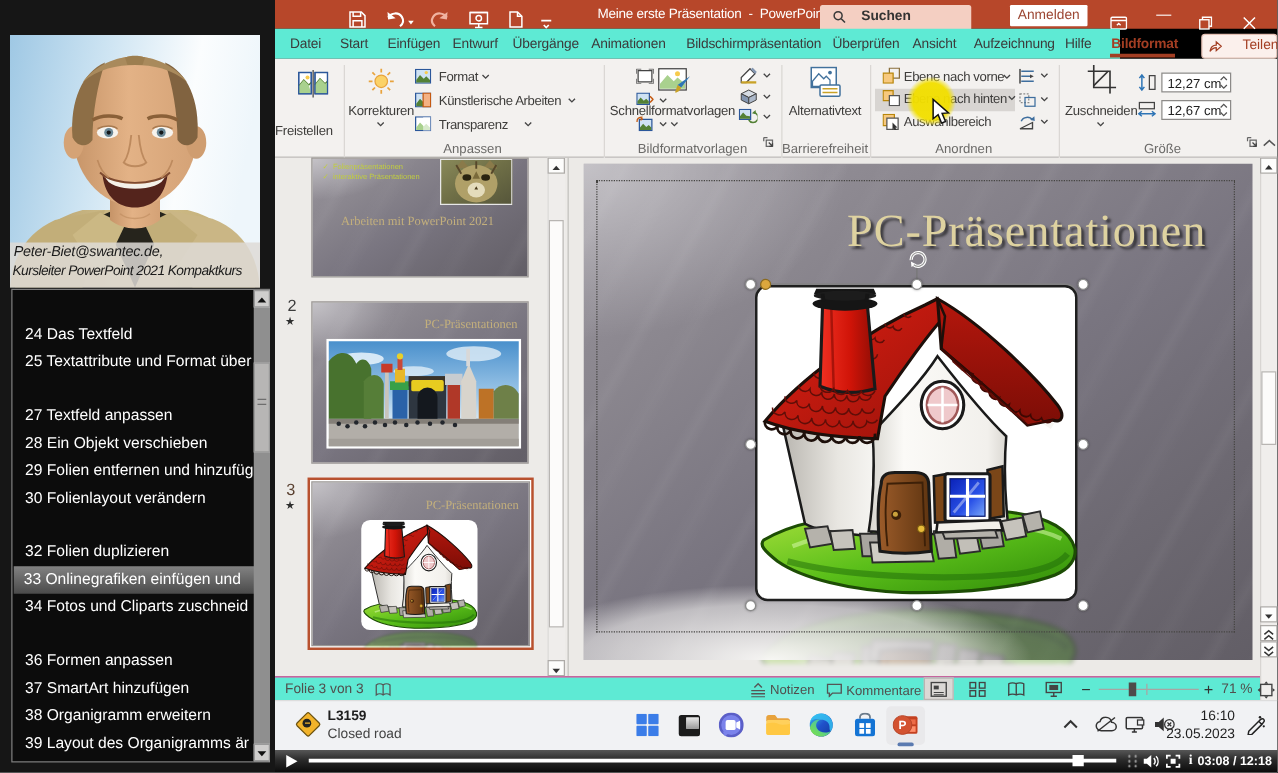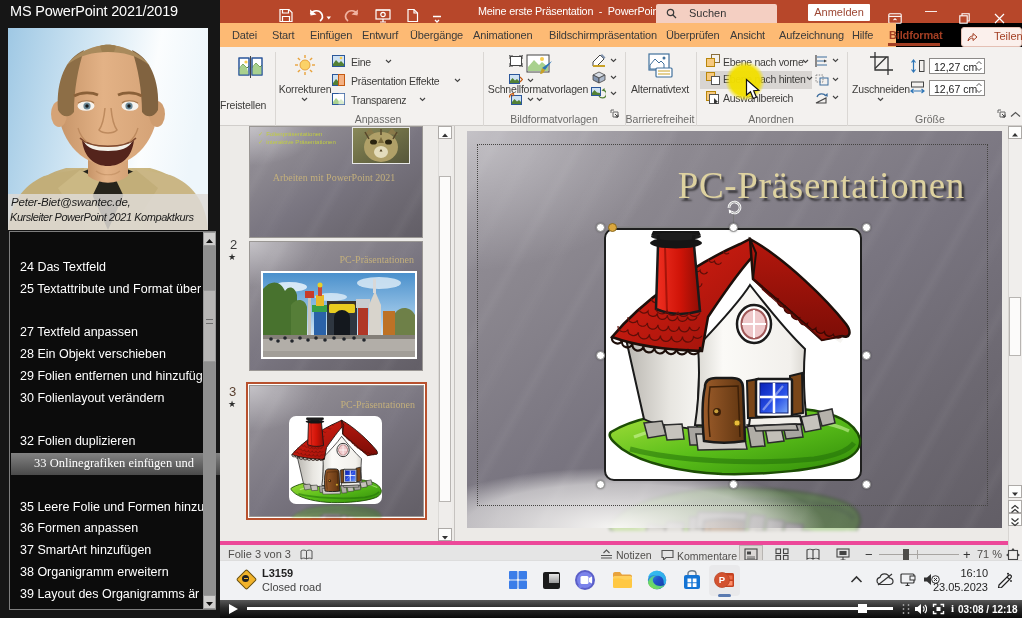--- a/index.html
+++ b/index.html
@@ -7,32 +7,32 @@
   .abs{position:absolute;}
   
   .sidebar{left:0;top:0;width:220px;height:618px;background:#161616;}
   .sb-title{left:10px;top:2.5px;font-size:14.5px;color:#fff;letter-spacing:-0.2px;}
   .photo{left:8px;top:28px;width:200px;height:202px;}
   .caption{left:8px;top:194px;width:200px;height:36px;background:rgba(222,219,214,.85);}
   .cap1{left:11px;top:196px;font-size:11.5px;font-style:italic;color:#1a1a1a;letter-spacing:-0.2px;}
   .cap2{left:10px;top:211px;font-size:11px;font-style:italic;color:#1a1a1a;letter-spacing:-0.45px;white-space:nowrap;}
   .list{left:9px;top:231px;width:207px;height:379px;border:1px solid #7e7e7e;background:#0c0c0c;box-sizing:border-box;}
   .li{position:absolute;left:10px;width:185px;height:21.8px;font-size:12.5px;color:#fff;white-space:nowrap;overflow:hidden;line-height:21.8px;}
-  .li.hl{left:1px;padding-left:23px;width:192px;background:linear-gradient(#828282,#4a4a4a);color:#fff;font-family:Liberation Serif, serif;}
+  .li.hl{left:1px;padding-left:8px;width:192px;background:linear-gradient(#828282,#4a4a4a);color:#fff;}
   .sb-scroll{left:203px;top:232px;width:13px;height:377px;background:#8f8f8f;}
   .sb-btn{position:absolute;left:0;width:13px;height:14px;background:#cfcecd;border:1px solid #9a9a9a;box-sizing:border-box;text-align:center;}
   
   .titlebar{left:220px;top:0;width:802px;height:23px;background:#b7472a;}
   .qat{position:absolute;top:0;height:23px;color:#fff;}
   .tb-title{left:258px;top:5px;font-size:11.5px;color:#fff;}
-  .searchbox{left:436px;top:4px;width:121px;height:33px;background:#f4cfc2;border-radius:2px;color:#333;font-size:11px;}
+  .searchbox{left:436px;top:4px;width:121px;height:33px;background:#f4cfc2;border-radius:2px;color:#333;font-size:11px;font-weight:bold;}
   .anmelden{left:588px;top:4px;width:62px;height:17px;background:#fff;border-radius:1px;color:#9c4632;font-size:11px;text-align:center;line-height:17px;}
   .wbtn{position:absolute;top:0;width:30px;height:23px;color:#fff;text-align:center;line-height:23px;font-size:12px;}
   
-  .menubar{left:220px;top:23px;width:676px;height:24px;background:#fdba74;}
+  .menubar{left:220px;top:23px;width:676px;height:24px;background:#5eead4;}
   .mi{position:absolute;top:6px;font-size:11px;color:#3b3b3b;white-space:nowrap;letter-spacing:-0.15px;}
   .mi.active{color:#a33e23;font-weight:bold;}
   .teilen{left:741px;top:4px;width:59px;height:18px;border:1px solid #e4c0b4;background:#fbf0ec;border-radius:3px;color:#a33e23;font-size:11px;text-align:center;line-height:17px;}
   
   .ribbon{left:220px;top:47px;width:802px;height:79px;background:#f3f1ef;border-bottom:1px solid #d1cecb;box-sizing:border-box;}
   .rsep{position:absolute;top:5px;width:1px;height:103px;background:#dad7d4;}
   .rlabel{position:absolute;top:66px;font-size:10.5px;color:#6b6a68;text-align:center;}
   .rbtn-label{position:absolute;font-size:10.5px;color:#3e3d3b;text-align:center;white-space:nowrap;letter-spacing:-0.2px;}
   .chev{position:absolute;width:7px;height:5px;}
   .rtext{position:absolute;font-size:10.5px;color:#3e3d3b;white-space:nowrap;letter-spacing:-0.3px;}
@@ -45,34 +45,33 @@
      linear-gradient(148deg, #9a969e 0%, #8a868e 26%, #797580 52%, #6d6972 76%, #625e66 100%);}
   .tnum{position:absolute;font-size:13px;color:#3c3c3c;}
   .tstar{position:absolute;font-size:9px;color:#2e2e2e;}
   .ttitle{position:absolute;font-family:"Liberation Serif",serif;color:#c3af7c;font-size:9.5px;text-align:right;}
   .ps-btn{position:absolute;left:438px;width:14px;height:13px;background:#fdfdfc;border:1px solid #adaaa7;box-sizing:border-box;text-align:center;}
   
   .canvas{left:455px;top:126px;width:553px;height:415px;background:#eceae7;}
   .mainslide{position:absolute;left:12px;top:5px;width:535px;height:397px;}
   .vscroll{left:1008px;top:126px;width:14px;height:434px;background:#f0eeec;border-left:1px solid #d8d5d2;box-sizing:border-box;}
   
-  .statusbar{left:220px;top:541px;width:788px;height:19px;background:#e5e5e5;border-top:4px solid #ec4899;box-sizing:border-box;font-size:11px;color:#514f4d;}
+  .statusbar{left:220px;top:541px;width:788px;height:19px;background:#5eead4;border-top:1px solid #ec4899;box-sizing:border-box;font-size:11px;color:#514f4d;}
   
   .taskbar{left:220px;top:560px;width:802px;height:40px;background:#f1f2f4;border-top:1px solid #dddddd;box-sizing:border-box;}
   
   .videobar{left:220px;top:600px;width:802px;height:18px;background:linear-gradient(#565656,#2a2a2a 45%,#0a0a0a);}
   
   .tooltip{left:706px;top:127px;width:156px;height:75px;background:#fff;border:1px solid #bdbbb9;box-sizing:border-box;box-shadow:2px 3px 5px rgba(0,0,0,.25);}
   .hdl{position:absolute;width:9px;height:9px;border-radius:50%;background:#fff;border:1px solid #8a8a8a;box-sizing:border-box;box-shadow:0 0 2px rgba(0,0,0,.4);}
 </style></head>
 <body>
 <div id="stage">
 
   <div class="abs sidebar"></div>
-  <div class="abs sb-title">MS PowerPoint 2021/2019</div>
   <div class="abs photo" id="photo">
     <svg width="200" height="202" viewBox="0 0 200 202">
       <defs>
         <linearGradient id="pbg" x1="0" y1="0" x2="1" y2="0.18">
             <stop offset="0" stop-color="#9fc8e4"></stop>
             <stop offset=".4" stop-color="#cfe5f3"></stop>
             <stop offset=".75" stop-color="#fbfdfe"></stop>
             <stop offset="1" stop-color="#eef6fb"></stop>
           </linearGradient>
         <linearGradient id="skin2" x1="0" y1="0" x2="1" y2="0">
@@ -138,21 +137,21 @@
   <div class="abs cap2">Kursleiter PowerPoint 2021 Kompaktkurs</div>
   <div class="abs list" id="list">
     <div class="li" style="top:24.8px">24 Das Textfeld</div>
     <div class="li" style="top:46.6px">25 Textattribute und Format über</div>
     <div class="li" style="top:90.2px">27 Textfeld anpassen</div>
     <div class="li" style="top:112px">28 Ein Objekt verschieben</div>
     <div class="li" style="top:133.8px">29 Folien entfernen und hinzufüg</div>
     <div class="li" style="top:155.6px">30 Folienlayout verändern</div>
     <div class="li" style="top:199.2px">32 Folien duplizieren</div>
     <div class="li hl" style="top:221px">33 Onlinegrafiken einfügen und&nbsp;</div>
-    <div class="li" style="top:264.6px">35 Leere Folie und Formen hinzu</div>
+    <div class="li" style="top:242.8px">34 Fotos und Cliparts zuschneid</div>
     <div class="li" style="top:286.4px">36 Formen anpassen</div>
     <div class="li" style="top:308.2px">37 SmartArt hinzufügen</div>
     <div class="li" style="top:330px">38 Organigramm erweitern</div>
     <div class="li" style="top:351.8px">39 Layout des Organigramms är</div>
   </div>
   <div class="abs sb-scroll"></div>
   <div class="abs sb-btn" style="left:203px;top:232px;"><svg width="11" height="12" viewBox="0 0 11 12">
         <path d="M2 8 L5.5 4 L9 8 Z" fill="#111"></path>
       </svg></div>
   <div class="abs sb-btn" style="left:203px;top:595px;"><svg width="11" height="12" viewBox="0 0 11 12">
@@ -286,30 +285,30 @@
     <div class="rbtn-label" style="left:55px;top:36px;width:60px">Korrekturen</div>
     <svg class="chev" style="left:81px;top:50px" viewBox="0 0 7 5">
         <path d="M1 1 L3.5 3.5 L6 1" fill="none" stroke="#444" stroke-width="1.1"></path>
       </svg>
 
     <svg class="abs" style="left:112px;top:8px" width="13" height="12" viewBox="0 0 13 12">
         <rect x="0.5" y="0.5" width="12" height="11" fill="#cfe2f3" stroke="#2b579a"></rect>
         <path d="M1 9 L4 5 L7 8 L9 6 L12 9 V11 H1 Z" fill="#538135"></path>
         <circle cx="9" cy="3" r="1.3" fill="#f7cb4d"></circle>
       </svg>
-    <div class="rtext" style="left:131px;top:8.5px">Eine</div>
+    <div class="rtext" style="left:131px;top:8.5px">Format</div>
     <svg class="chev" style="left:165px;top:12px" viewBox="0 0 7 5">
         <path d="M1 1 L3.5 3.5 L6 1" fill="none" stroke="#444" stroke-width="1.1"></path>
       </svg>
     <svg class="abs" style="left:112px;top:27px" width="13" height="12" viewBox="0 0 13 12">
         <rect x="0.5" y="0.5" width="12" height="11" fill="#cfe2f3" stroke="#2b579a"></rect>
         <path d="M1 9 L4 5 L7 8 L9 6 L12 9 V11 H1 Z" fill="#538135"></path>
         <rect x="6.5" y="0.5" width="6" height="11" fill="#f4b183" stroke="#c55a11"></rect>
       </svg>
-    <div class="rtext" style="left:131px;top:27.5px">Präsentation Effekte</div>
+    <div class="rtext" style="left:131px;top:27.5px">Künstlerische Arbeiten</div>
     <svg class="chev" style="left:234px;top:31px" viewBox="0 0 7 5">
         <path d="M1 1 L3.5 3.5 L6 1" fill="none" stroke="#444" stroke-width="1.1"></path>
       </svg>
     <svg class="abs" style="left:112px;top:46px" width="13" height="12" viewBox="0 0 13 12">
         <rect x="0.5" y="0.5" width="12" height="11" fill="#fff" stroke="#2b579a"></rect>
         <path d="M1 9 L4 5 L7 8 L9 6 L12 9 V11 H1 Z" fill="#a9d18e"></path>
         <path d="M6.5 0.5 H12.5 V11.5 H6.5 Z" fill="rgba(255,255,255,.55)"></path>
       </svg>
     <div class="rtext" style="left:131px;top:46.5px">Transparenz</div>
     <svg class="chev" style="left:199px;top:50px" viewBox="0 0 7 5">
@@ -601,21 +600,21 @@
       <ellipse cx="72" cy="9.5" rx="25" ry="4" fill="#1c1c1c"></ellipse>
       <path d="M54,8 L55,14 M90,8 L89,14" stroke="#151515" stroke-width="3"></path>
 
       <path d="M52,82 a6,6 0 0 0 11,2 a6,6 0 0 0 11,1.5 a6,6 0 0 0 11,0.5 a6,6 0 0 0 11,-0.5" fill="none" stroke="#5f0e08" stroke-width="1.2"></path>
     </g>
   </defs>
     </svg>
 
   <div class="abs slidepanel" id="panel"></div>
 
-  <div class="abs thumb slide-grad" style="left:249px;top:126px;width:174px;height:112px;border:1px solid #9a9794;box-sizing:border-box;">
+  <div class="abs thumb slide-grad" style="left:249px;top:126px;width:174px;height:96px;border:1px solid #9a9794;box-sizing:border-box;">
     <div style="position:absolute;left:8px;top:3px;font-size:6px;color:#c0cc42;line-height:8px;">✓&nbsp; Folienpräsentationen<br>✓&nbsp; interaktive Präsentationen</div>
     <svg style="position:absolute;left:102px;top:0px" width="58" height="37" viewBox="0 0 58 37">
       <rect width="58" height="37" fill="#7a7a52"></rect>
       <rect x="0" y="0" width="58" height="37" fill="url(#catbg)"></rect>
       <defs>
           <linearGradient id="catbg" x1="0" y1="0" x2="1" y2="1">
             <stop offset="0" stop-color="#8a8a5a"></stop>
             <stop offset=".5" stop-color="#6e6e46"></stop>
             <stop offset="1" stop-color="#55553a"></stop>
           </linearGradient>

